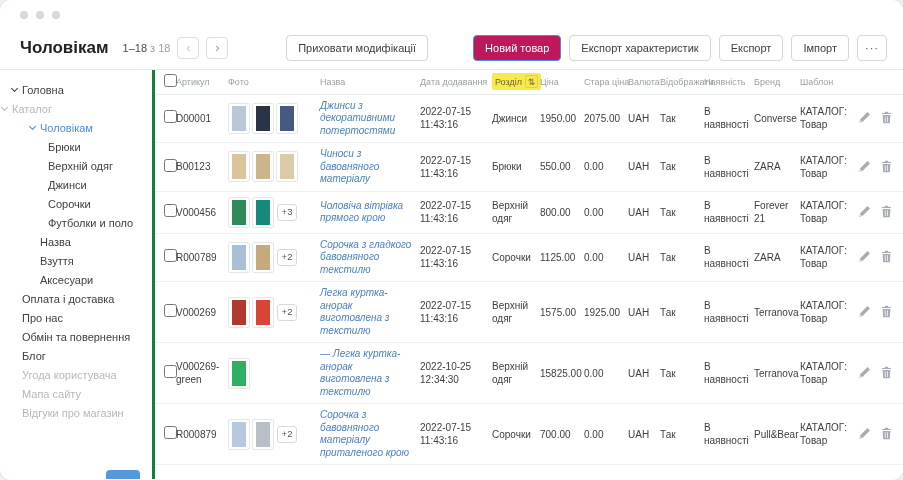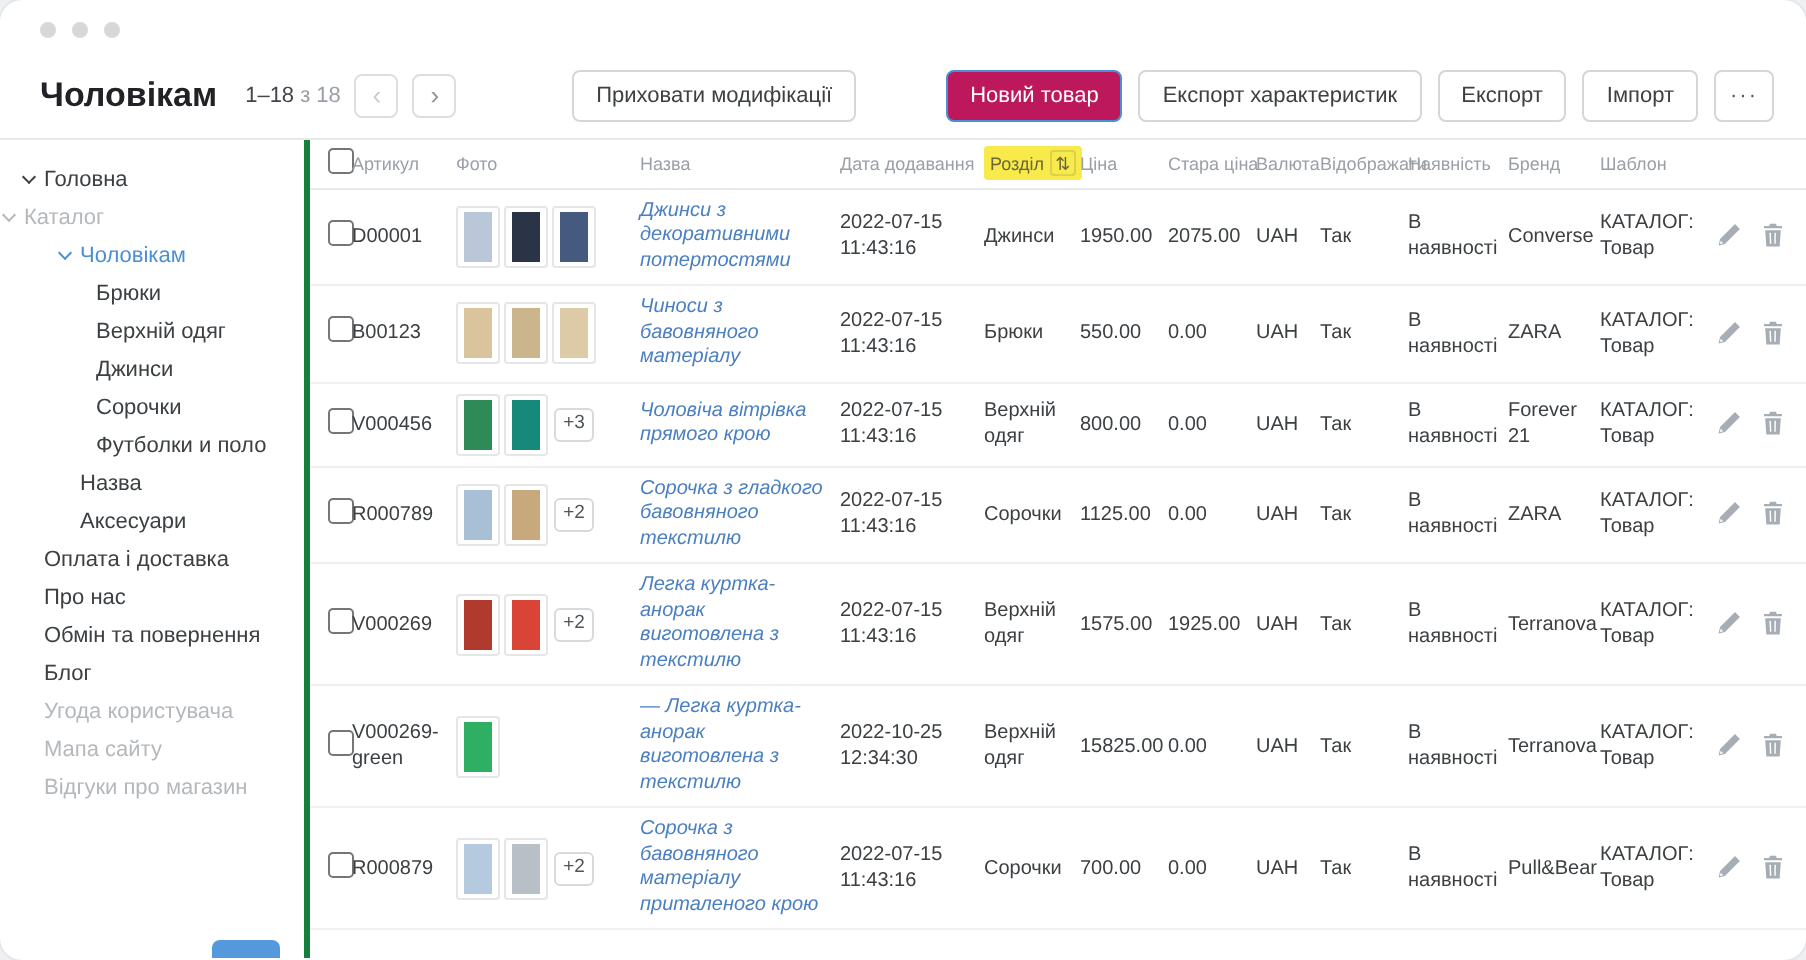--- a/index.html
+++ b/index.html
@@ -133,20 +133,24 @@
     <span class="chev hidden"></span>
     <span class="side-label">Сорочки</span>
   </div>
         <div class="side-item lv3">
     <span class="chev hidden"></span>
     <span class="side-label">Футболки и поло</span>
   </div>
         <div class="side-item lv2">
     <span class="chev hidden"></span>
     <span class="side-label">Назва</span>
+  </div>
+        <div class="side-item lv2">
+    <span class="chev hidden"></span>
+    <span class="side-label">Взуття</span>
   </div>
         <div class="side-item lv2">
     <span class="chev hidden"></span>
     <span class="side-label">Аксесуари</span>
   </div>
         <div class="side-item lv0">
     <span class="chev hidden"></span>
     <span class="side-label">Оплата і доставка</span>
   </div>
         <div class="side-item lv0">

